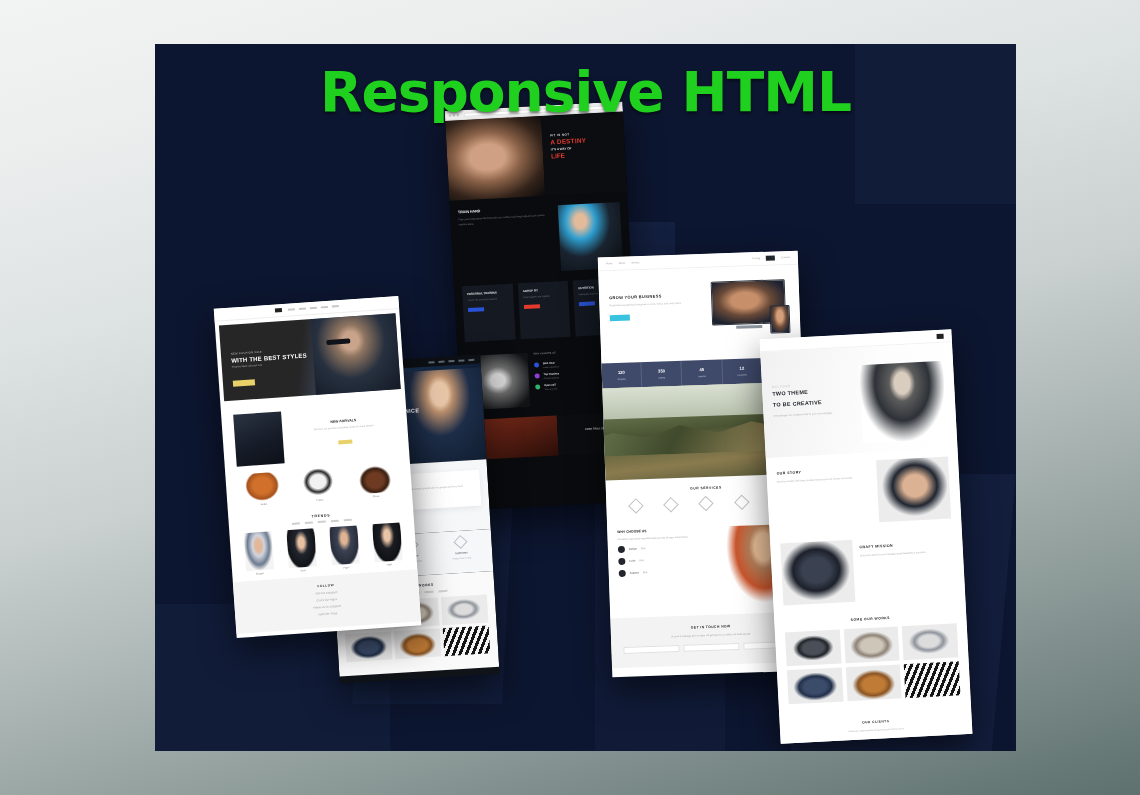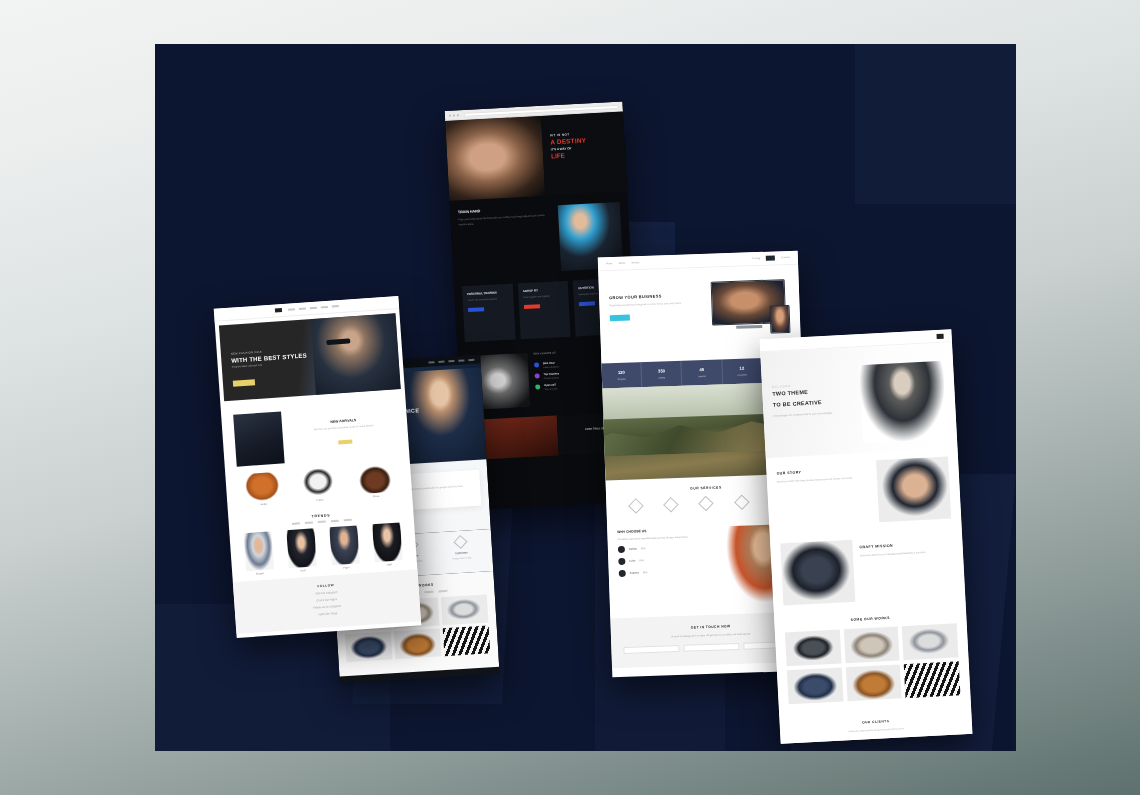--- a/index.html
+++ b/index.html
@@ -312,20 +312,21 @@
 <div class="stage">
 
   <div class="slab s1"></div>
   <div class="slab s2"></div>
   <div class="slab s3"></div>
   <div class="slab s4"></div>
   <div class="slab s5"></div>
   <div class="slab s6"></div>
 
   <div class="headline">
+    <span class="l1">Responsive HTML</span>
   </div>
 
   <div class="mock" id="m3">
     <div class="browserbar">
       <span class="dot"></span>
       <span class="dot"></span>
       <span class="dot"></span>
       <span class="url"></span>
     </div>
     <div class="hero">

